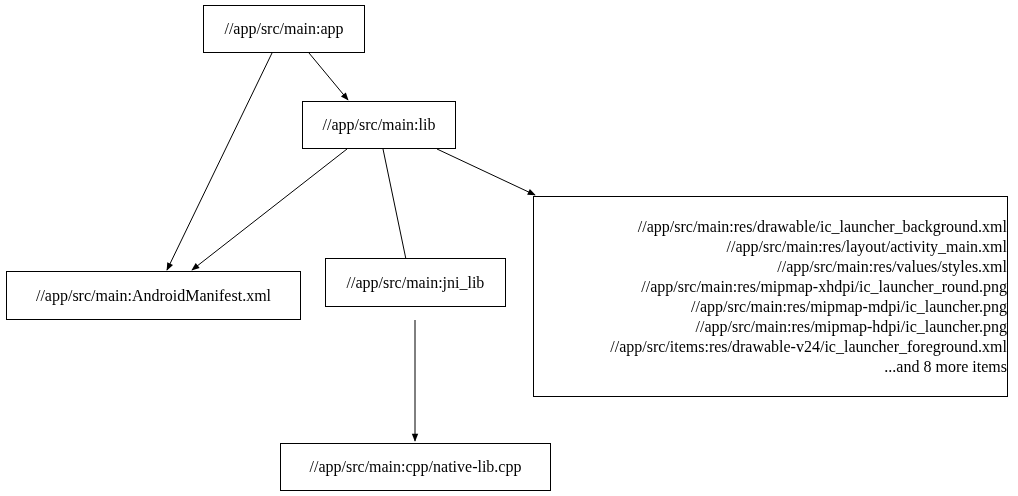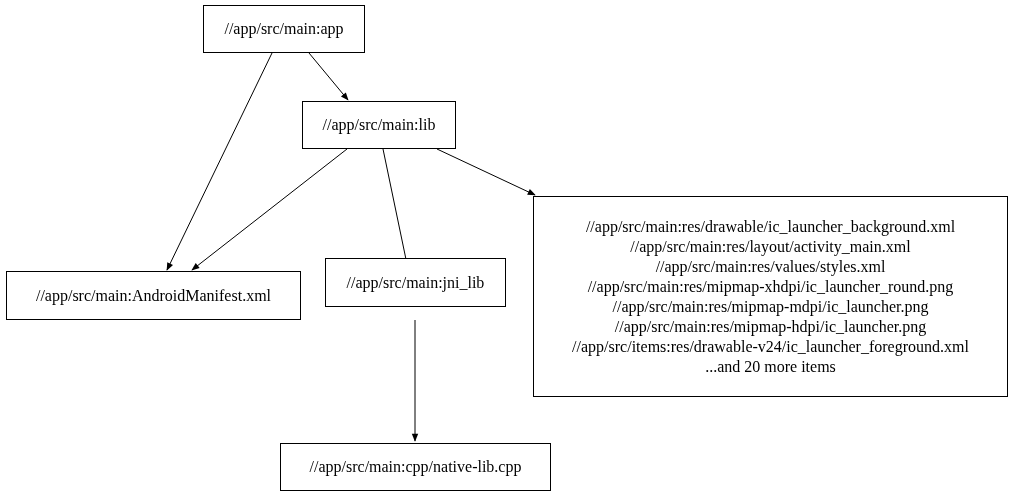--- a/index.html
+++ b/index.html
@@ -28,21 +28,21 @@
     justify-content:center;
     text-align:center;
     font-size:16px;
     line-height:20px;
     white-space:nowrap;
   }
   .node-app      {left:203px;top:5px;  width:162px;height:48px;}
   .node-lib      {left:302px;top:101px;width:154px;height:48px;}
   .node-manifest {left:6px;  top:271px;width:295px;height:49px;align-items:center;}
   .node-jni      {left:325px;top:258px;width:181px;height:49px;align-items:center;}
-  .node-res      {left:533px;top:196px;width:475px;height:201px;flex-direction:column;}
+  .node-res      {left:533px;top:196px;width:475px;height:201px;flex-direction:column;align-items:flex-end;}
   .node-native   {left:280px;top:443px;width:271px;height:48px;}
   .res-line{display:block;}
 </style>
 </head>
 <body>
 
 <div class="canvas">
 
   <svg class="edges" width="1018" height="496" viewBox="0 0 1018 496" xmlns="http://www.w3.org/2000/svg">
     <defs>
@@ -75,20 +75,20 @@
   </div>
 
   <div class="node node-res">
     <span class="res-line">//app/src/main:res/drawable/ic_launcher_background.xml</span>
     <span class="res-line">//app/src/main:res/layout/activity_main.xml</span>
     <span class="res-line">//app/src/main:res/values/styles.xml</span>
     <span class="res-line">//app/src/main:res/mipmap-xhdpi/ic_launcher_round.png</span>
     <span class="res-line">//app/src/main:res/mipmap-mdpi/ic_launcher.png</span>
     <span class="res-line">//app/src/main:res/mipmap-hdpi/ic_launcher.png</span>
     <span class="res-line">//app/src/items:res/drawable-v24/ic_launcher_foreground.xml</span>
-    <span class="res-line">...and 20 more items</span>
+    <span class="res-line">...and 8 more items</span>
   </div>
 
   <div class="node node-native">
     <span>//app/src/main:cpp/native-lib.cpp</span>
   </div>
 
 </div>
 
 </body></html>

